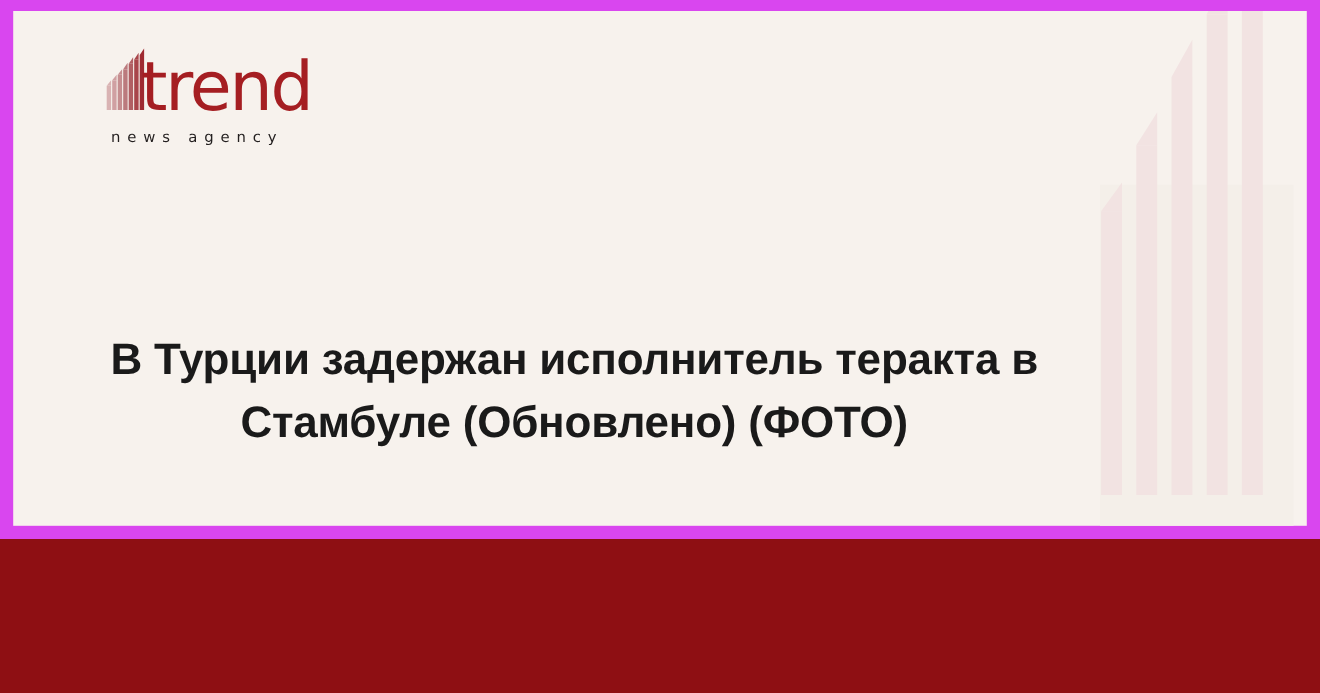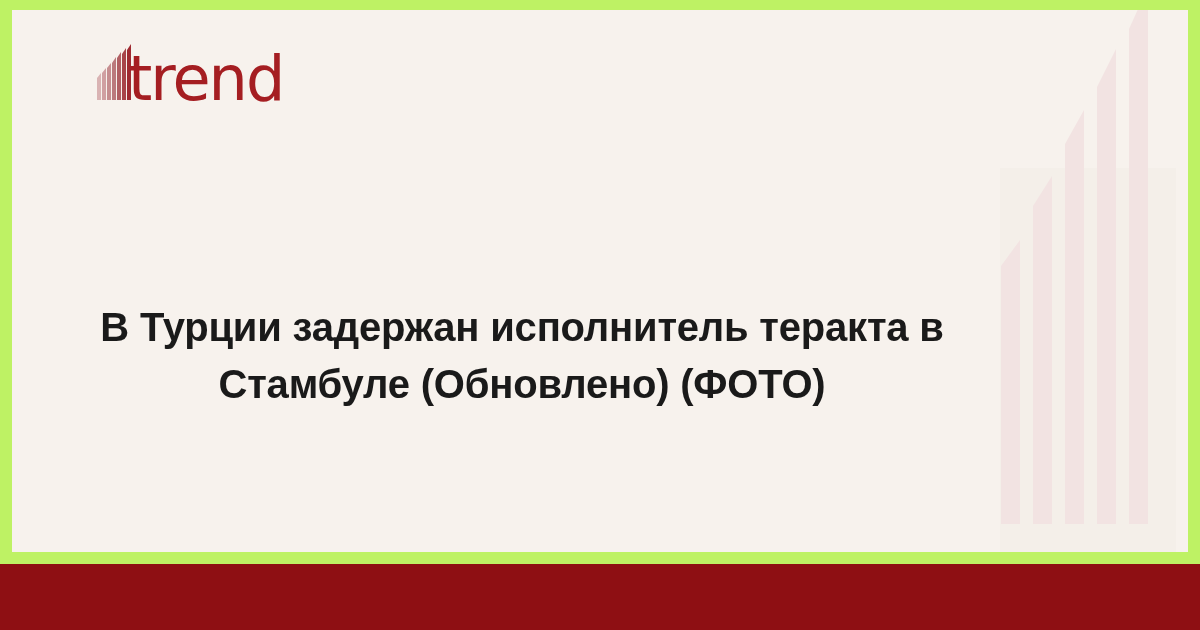--- a/index.html
+++ b/index.html
@@ -12,22 +12,22 @@
     overflow: hidden;
     font-family: "Liberation Sans", sans-serif;
     background: #8e0f13;
   }
 
   
   .card {
     position: relative;
     box-sizing: border-box;
     width: 1200px;
-    height: 564px;
-    background: #bef264;
+    height: 490px;
+    background: #d946ef;
     padding: 10px 12px 12px 12px;
   }
   .card-inner {
     position: relative;
     width: 100%;
     height: 100%;
     background: #f7f2ed;
     overflow: hidden;
   }
 
@@ -201,18 +201,19 @@
             </span>
           <span class="lb lb6">
               <span class="tip"></span>
             </span>
           <span class="lb lb7">
               <span class="tip"></span>
             </span>
         </div>
         <div class="logo-word">trend</div>
       </div>
+      <div class="logo-tagline">news agency</div>
     </div>
 
     <h1 class="headline">В Турции задержан исполнитель теракта в Стамбуле (Обновлено) (ФОТО)</h1>
 
   </div>
 </div>
 
 </body></html>

